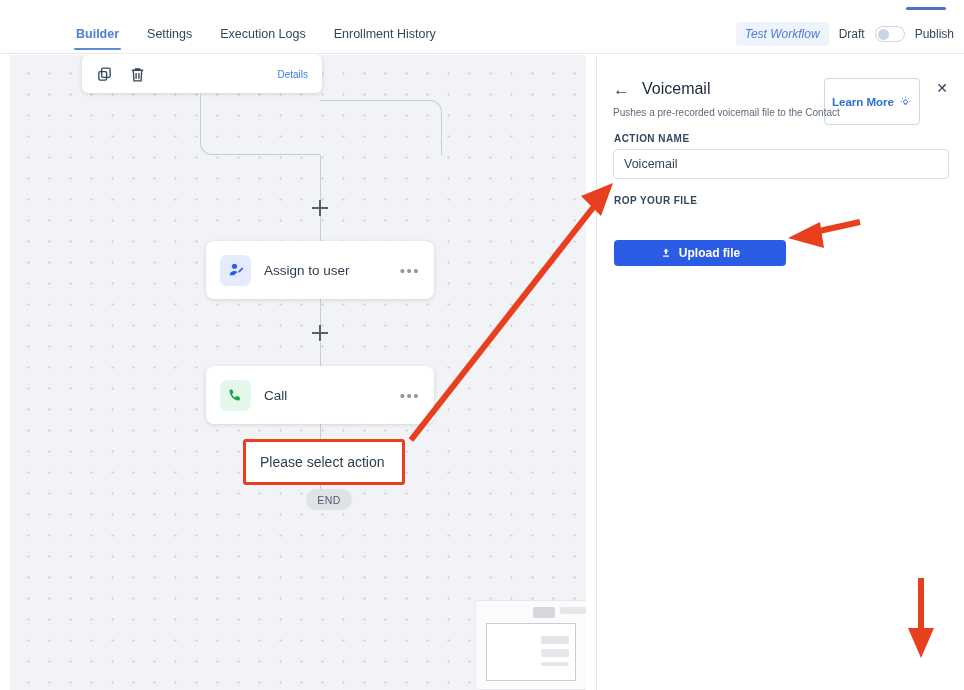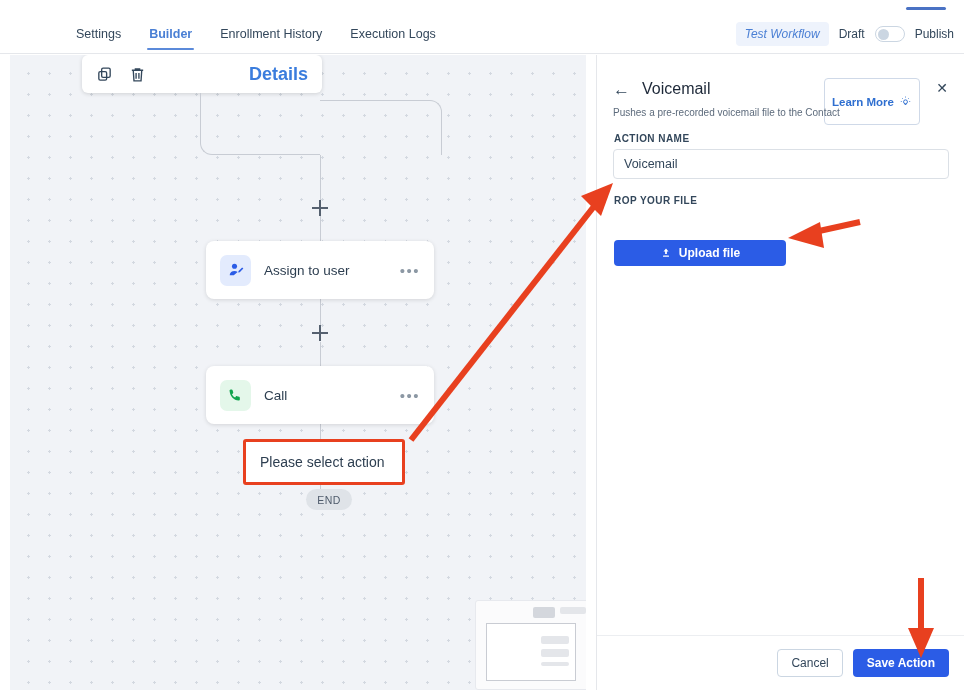--- a/index.html
+++ b/index.html
@@ -59,21 +59,21 @@
   }
 
   
   .node-toolbar {
     position: absolute; left: 72px; top: 0px; width: 240px; height: 38px;
     background: #fff; border-radius: 6px; box-shadow: 0 1px 4px rgba(0,0,0,.14);
     display: flex; align-items: center; padding: 0 14px; gap: 16px;
   }
   .tb-icon { width: 17px; height: 17px; cursor: pointer; color: #33475b; }
   .tb-details {
-    margin-left: auto; font-size: 18px; font-weight: bold; color: #3b7ddd; cursor: pointer;
+    margin-left: auto; font-size: 10px; font-weight: normal; color: #3b7ddd; cursor: pointer;
   }
 
   
   .conn { position: absolute; border-color: #c8ccd4; }
   .conn-v { width: 0; border-left: 1.4px solid #c8ccd4; }
   .branch-left {
     position: absolute; left: 190px; top: 38px; width: 120px; height: 62px;
     border-left: 1.4px solid #c8ccd4; border-bottom: 1.4px solid #c8ccd4;
     border-bottom-left-radius: 12px;
   }
@@ -186,31 +186,31 @@
 </style>
 </head>
 <body>
 
 <div id="app">
 
   <div class="top-stub"></div>
 
   <div class="tabbar">
     <div class="tabs">
+      <div class="tab active">
+          <span>Builder</span>
+        </div>
       <div class="tab">
           <span>Settings</span>
         </div>
-      <div class="tab active">
-          <span>Builder</span>
+      <div class="tab">
+          <span>Execution Logs</span>
         </div>
       <div class="tab">
           <span>Enrollment History</span>
-        </div>
-      <div class="tab">
-          <span>Execution Logs</span>
         </div>
     </div>
     <div class="topright">
       <div class="test-workflow">Test Workflow</div>
       <div class="draft-label">Draft</div>
       <div class="toggle">
           <div class="knob"></div>
         </div>
       <div class="publish-label">Publish</div>
     </div>
@@ -309,24 +309,20 @@
     <div class="field-label" style="top:140px;">ROP YOUR FILE</div>
 
     <button class="upload-btn">
       <svg viewBox="0 0 24 24" width="12" height="12" fill="#ffffff">
         <path d="M12 3l5 6h-3.2v5h-3.6V9H7z"></path>
           <rect x="6" y="17" width="12" height="2.4" rx="1"></rect>
       </svg>
       <span>Upload file</span>
     </button>
 
-    <div class="panel-footer">
-      <button class="btn-cancel">Cancel</button>
-      <button class="btn-save">Save Action</button>
-    </div>
   </div>
 
   <svg class="anno" style="left:0; top:0;" width="964" height="690">
 
     <g>
       <line x1="411" y1="440" x2="599" y2="200" stroke="#e8401f" stroke-width="6"></line>
       <polygon points="613,183 601,216 581,196" fill="#e8401f"></polygon>
     </g>
 
     <g>

